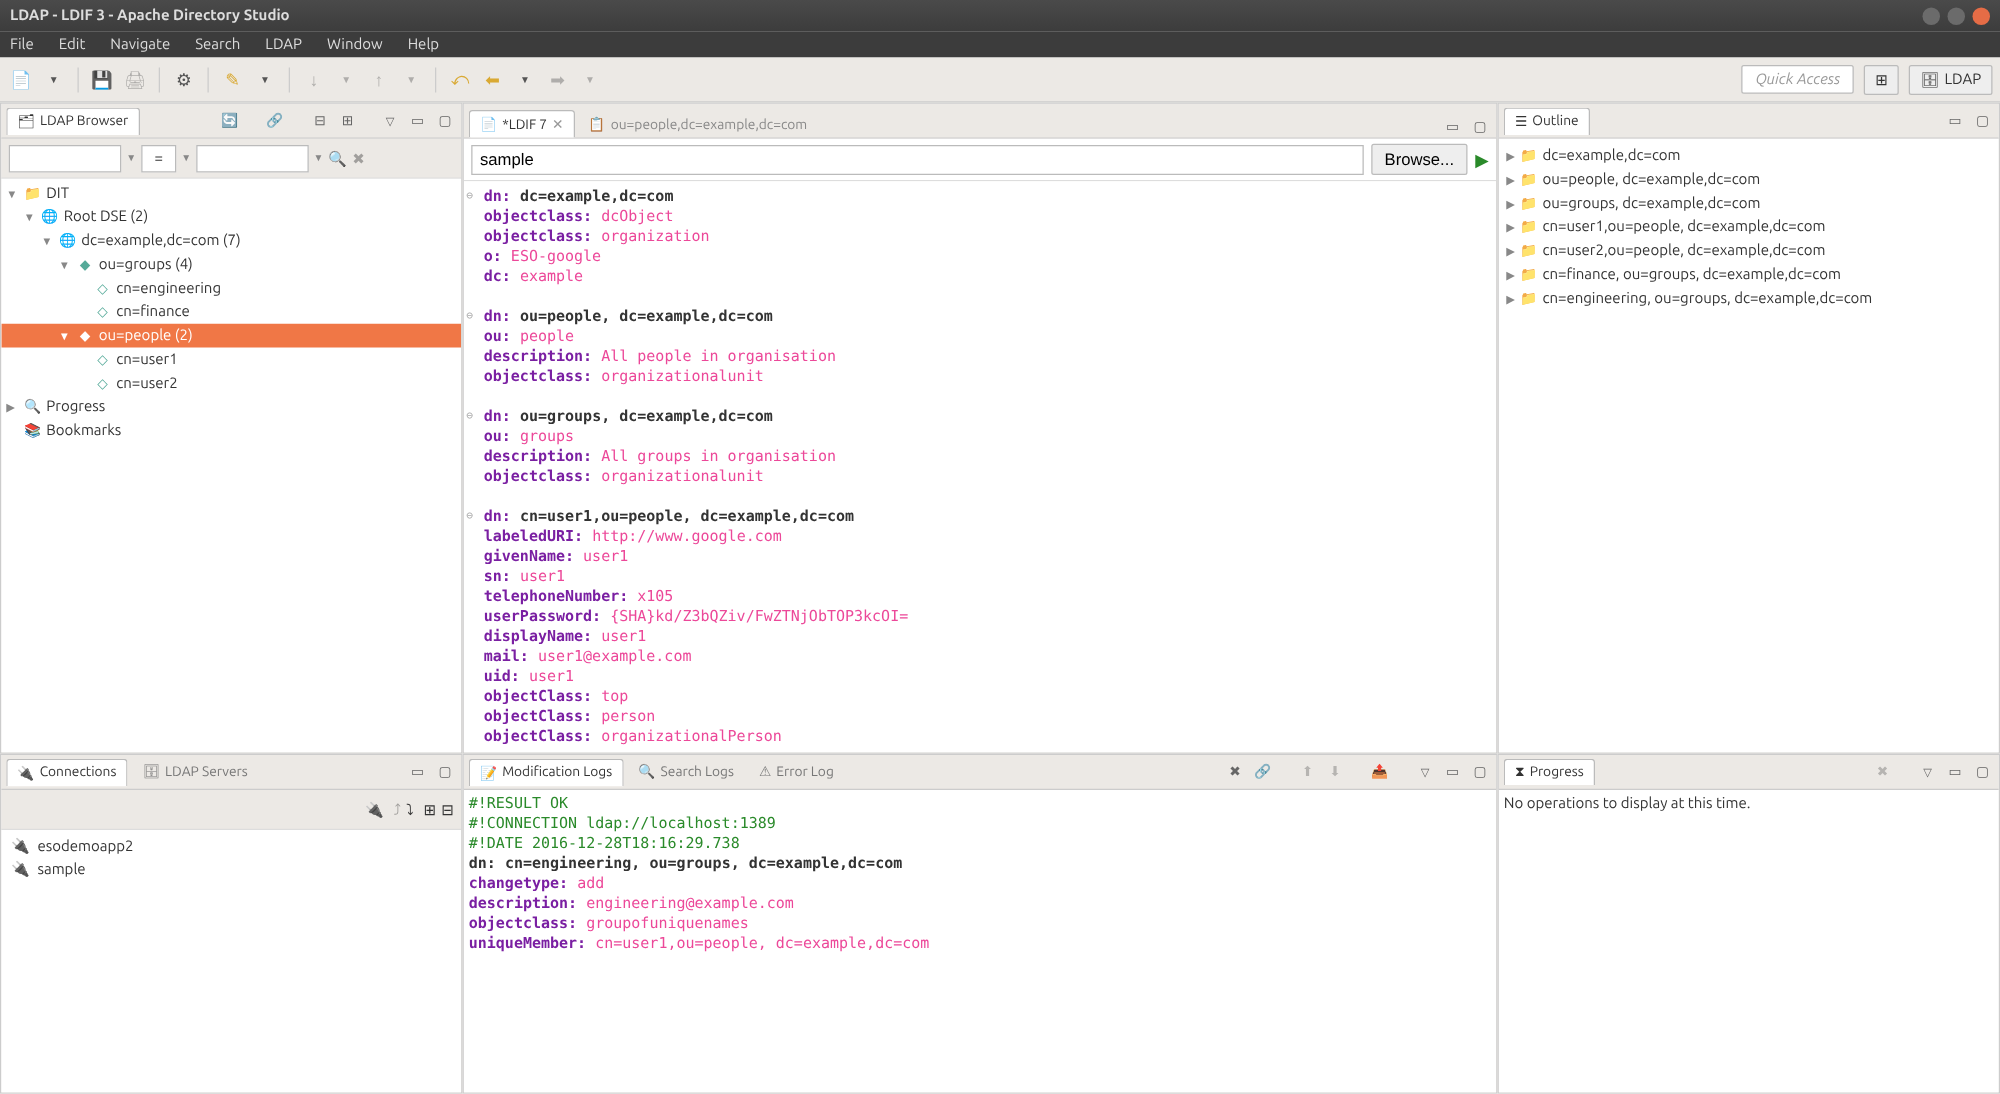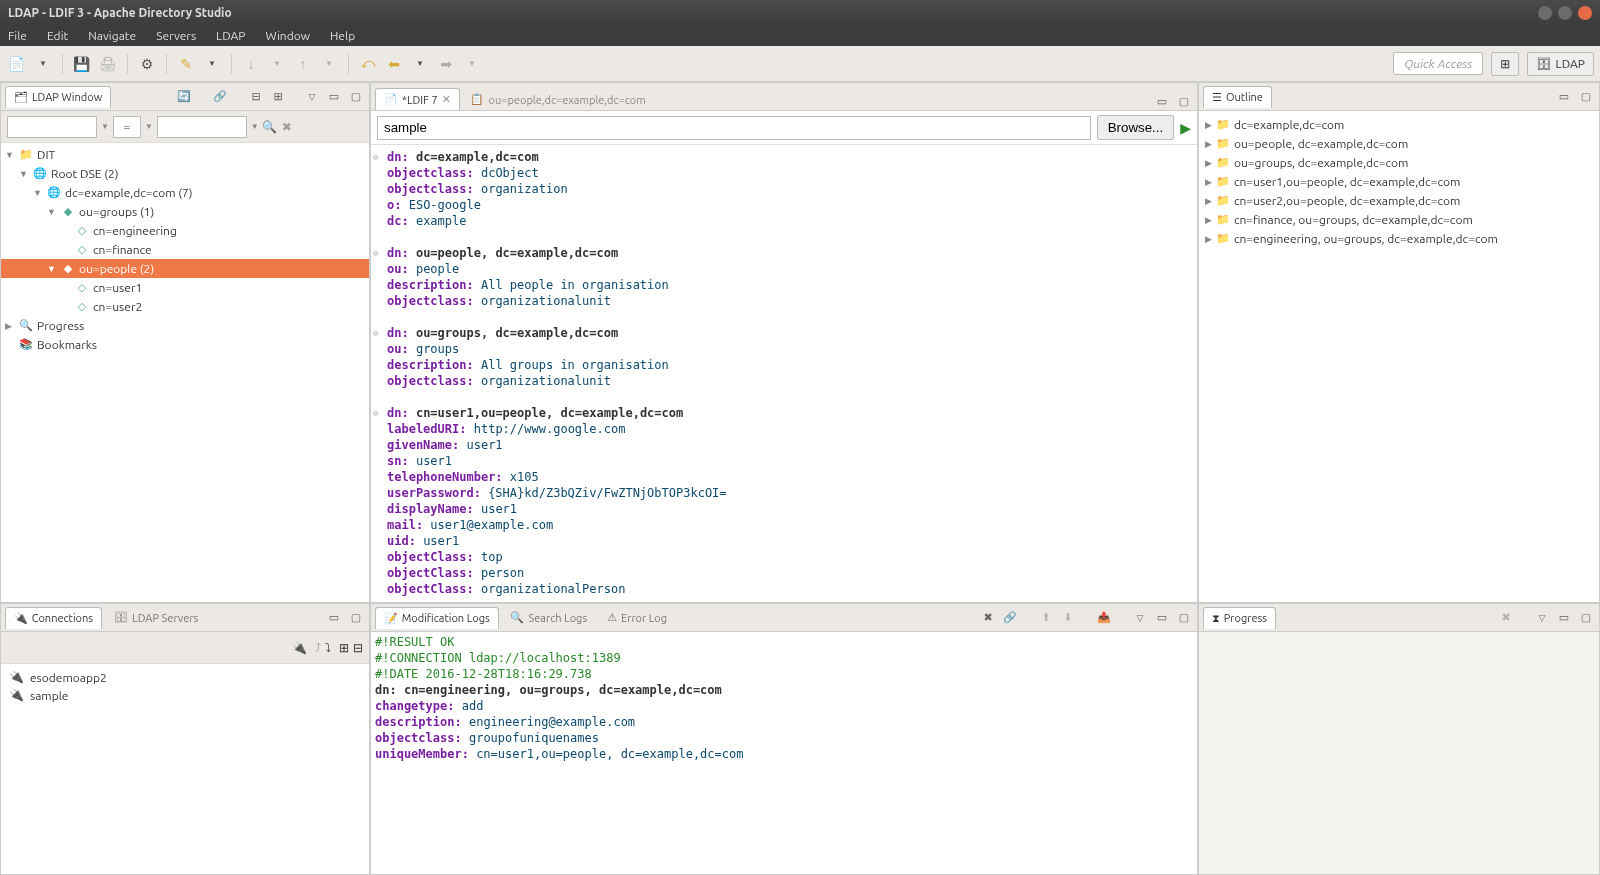--- a/index.html
+++ b/index.html
@@ -32,21 +32,21 @@
 .folder-ico { color: #d9a933; }
 .editor-tabs { height: 28px; display: flex; align-items: flex-end; padding: 0 4px; background: #ece9e5; border-bottom: 1px solid #ccc; gap: 2px; }
 .editor-tab { padding: 4px 8px; border: 1px solid #bbb; border-bottom: none; border-radius: 3px 3px 0 0; display: flex; align-items: center; gap: 4px; font-size: 11px; }
 .editor-tab.active { background: #fff; }
 .editor-tab.inactive { background: transparent; border-color: transparent; color: #888; }
 .editor-search { height: 34px; display: flex; align-items: center; padding: 0 6px; gap: 6px; background: #fff; border-bottom: 1px solid #ddd; }
 .editor-search input { flex: 1; border: 1px solid #bbb; height: 24px; padding: 0 6px; }
 .browse-btn { border: 1px solid #bbb; background: #eee; padding: 4px 10px; border-radius: 2px; }
 .editor-body { flex: 1; background: #fff; font-family: "DejaVu Sans Mono", monospace; font-size: 12px; padding: 4px 6px 4px 16px; overflow: auto; white-space: pre; line-height: 16px; position: relative; }
 .kw { color: #7a1fa2; font-weight: bold; }
-.val { color: #0c4a6e; }
+.val { color: #ec4899; }
 .log-body { flex: 1; background: #fff; font-family: monospace; font-size: 12px; padding: 2px 4px; overflow: auto; white-space: pre; line-height: 16px; }
 .comment { color: #2a8a2a; }
 .outline-tree { flex: 1; background: #fff; padding: 4px 2px; overflow: auto; }
 .outline-item { display: flex; align-items: center; gap: 4px; height: 19px; padding-left: 4px; }
 .conn-body, .progress-body { flex: 1; background: #fff; padding: 4px; }
 .conn-item { display: flex; align-items: center; gap: 6px; padding: 2px 4px; }
 .fold-marker { position: absolute; left: 2px; color: #aaa; font-size: 9px; }
 .run-icon { color: #2a8a2a; font-size: 14px; }
 </style>
 </head>
@@ -58,21 +58,21 @@
     <span style="background:#6b6b6b"></span>
     <span style="background:#6b6b6b"></span>
     <span style="background:#e56c46"></span>
   </div>
 </div>
 
 <div class="menu-bar">
   <span>File</span>
   <span>Edit</span>
   <span>Navigate</span>
-  <span>Servers</span>
+  <span>Search</span>
   <span>LDAP</span>
   <span>Window</span>
   <span>Help</span>
 </div>
 
 <div class="toolbar">
   <span class="tb-btn">📄</span>
   <span class="tb-btn" style="font-size:8px">▼</span>
   <span class="sep"></span>
   <span class="tb-btn">💾</span>
@@ -100,21 +100,21 @@
     <span>LDAP</span>
   </div>
 </div>
 
 <div class="main">
 
   <div class="panel">
     <div class="panel-header">
       <div class="tab">
         <span>🗂</span>
-        <span>LDAP Window</span>
+        <span>LDAP Browser</span>
       </div>
       <div class="panel-icons">
         <span>🔄</span>
         <span style="width:10px"></span>
         <span style="color:#d9a933">🔗</span>
         <span style="width:10px"></span>
         <span>⊟</span>
         <span>⊞</span>
         <span style="width:8px"></span>
         <span style="font-size:9px">▽</span>
@@ -144,21 +144,21 @@
           <span>Root DSE (2)</span>
         </div>
       <div class="tree-item" style="--indent:32px">
           <span class="arrow">▼</span>
           <span class="ico">🌐</span>
           <span>dc=example,dc=com (7)</span>
         </div>
       <div class="tree-item" style="--indent:46px">
           <span class="arrow">▼</span>
           <span class="ico" style="color:#5a9">◆</span>
-          <span>ou=groups (1)</span>
+          <span>ou=groups (4)</span>
         </div>
       <div class="tree-item" style="--indent:60px">
           <span class="arrow"></span>
           <span class="ico" style="color:#5a9">◇</span>
           <span>cn=engineering</span>
         </div>
       <div class="tree-item" style="--indent:60px">
           <span class="arrow"></span>
           <span class="ico" style="color:#5a9">◇</span>
           <span>cn=finance</span>
@@ -339,15 +339,18 @@
         <span>Progress</span>
       </div>
       <div class="panel-icons">
         <span style="opacity:.4">✖</span>
         <span style="width:10px"></span>
         <span style="font-size:9px">▽</span>
         <span>▭</span>
         <span>▢</span>
       </div>
     </div>
+    <div class="progress-body">
+      <span>No operations to display at this time.</span>
+    </div>
   </div>
 
 </div>
 
 </body></html>

